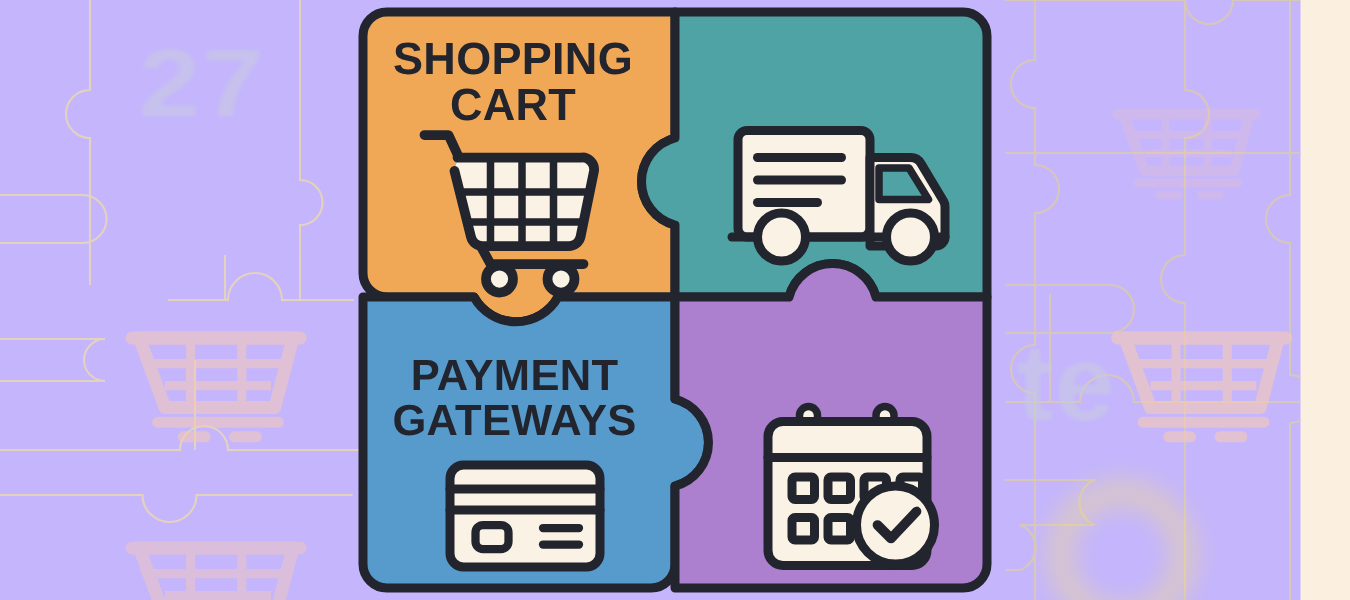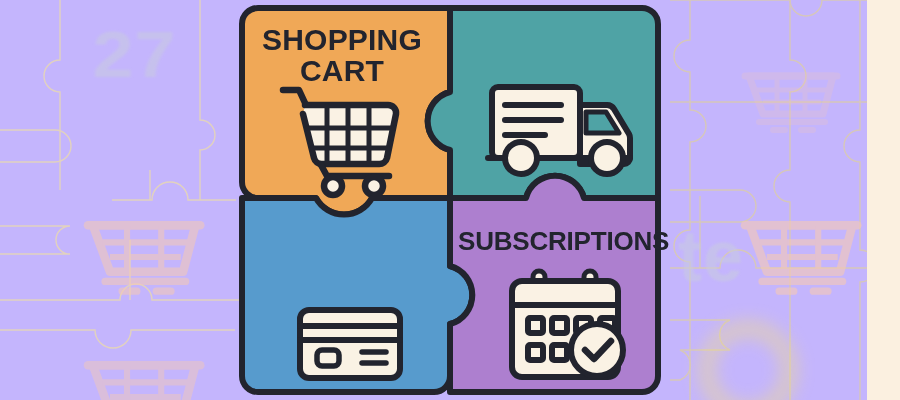--- a/index.html
+++ b/index.html
@@ -217,15 +217,15 @@
           <rect x="552" y="345" width="15" height="15" rx="2"></rect>
           <rect x="576" y="345" width="15" height="15" rx="2"></rect>
         </g>
         <circle cx="597" cy="350" r="26" fill="#FAF2E4" stroke-width="6"></circle>
         <path d="M585 350 L594 359 L611 341" stroke-width="6.5" fill="none"></path>
       </g>
     </g>
   </svg>
 
   <div class="tile-label" id="label-shopping-cart">SHOPPING CART</div>
-  <div class="tile-label" id="label-subscriptions">SUBSCRIPTIONS</div>
+  <div class="tile-label" id="label-payment-gateways">PAYMENT GATEWAYS</div>
 
 </div>
 
 </body></html>

